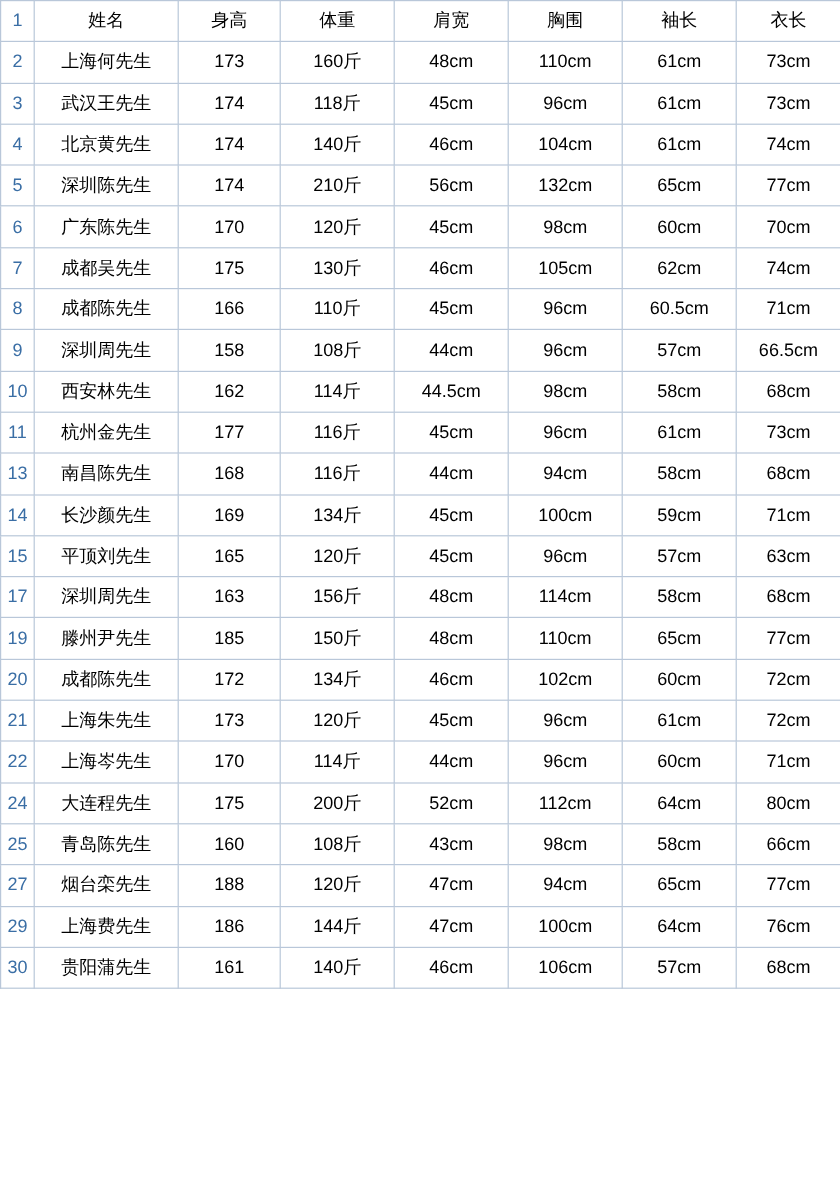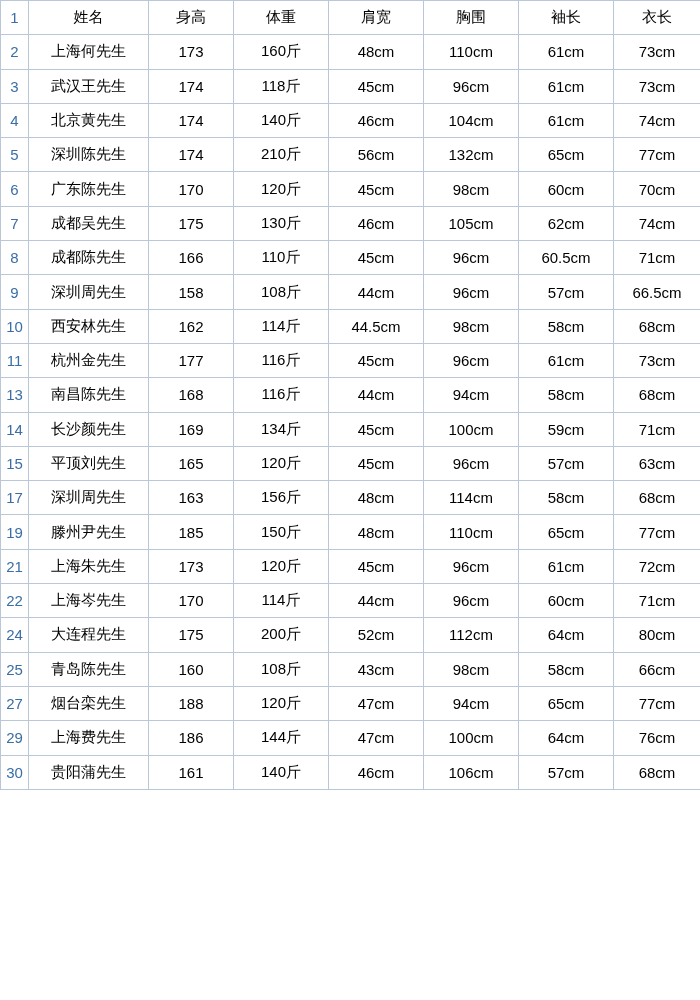--- a/index.html
+++ b/index.html
@@ -246,20 +246,30 @@
           <td class="rownum">19</td>
           <td class="namecell">滕州尹先生</td>
           <td class="numcell">185</td>
           <td class="numcell">150斤</td>
           <td class="numcell">48cm</td>
           <td class="numcell">110cm</td>
           <td class="numcell">65cm</td>
           <td class="numcell">77cm</td>
         </tr>
         <tr>
+          <td class="rownum">20</td>
+          <td class="namecell">成都陈先生</td>
+          <td class="numcell">172</td>
+          <td class="numcell">134斤</td>
+          <td class="numcell">46cm</td>
+          <td class="numcell">102cm</td>
+          <td class="numcell">60cm</td>
+          <td class="numcell">72cm</td>
+        </tr>
+        <tr>
           <td class="rownum">21</td>
           <td class="namecell">上海朱先生</td>
           <td class="numcell">173</td>
           <td class="numcell">120斤</td>
           <td class="numcell">45cm</td>
           <td class="numcell">96cm</td>
           <td class="numcell">61cm</td>
           <td class="numcell">72cm</td>
         </tr>
         <tr>

